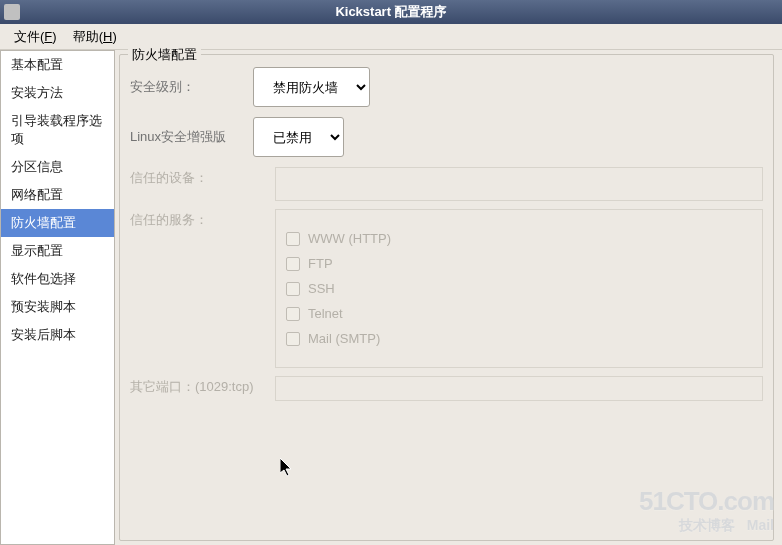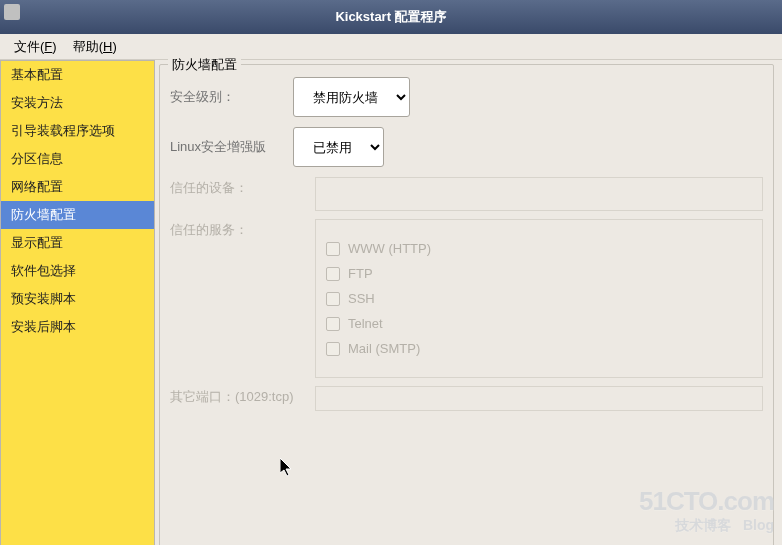--- a/index.html
+++ b/index.html
@@ -6,21 +6,21 @@
 body {
   font-family: "WenQuanYi Micro Hei", "Microsoft YaHei", sans-serif;
   font-size: 13px;
   background: #ede9e3;
   width: 782px;
   height: 545px;
   overflow: hidden;
   position: relative;
 }
 .titlebar {
-  height: 34px;
+  height: 24px;
   background: linear-gradient(to bottom, #5a6b8a, #3a4a6a);
   color: #fff;
   font-weight: bold;
   display: flex;
   align-items: center;
   justify-content: center;
   position: relative;
   font-size: 13px;
 }
 .titlebar-icon {
@@ -43,22 +43,22 @@
 .menu-item {
   padding: 3px 8px;
   cursor: pointer;
 }
 .mnemonic { text-decoration: underline; }
 .main {
   display: flex;
   height: calc(100% - 50px);
 }
 .sidebar {
-  width: 155px;
-  background: #fde047;
+  width: 115px;
+  background: #ffffff;
   border: 1px solid #bab6ae;
   margin: 0;
   overflow: auto;
 }
 .sidebar-item {
   padding: 5px 10px;
   cursor: pointer;
   color: #222;
 }
 .sidebar-item.selected {
@@ -261,19 +261,19 @@
       </div>
     </div>
   </div>
 </div>
 
 <div class="watermark">
   <div class="wm-top">51CTO.com</div>
   <div class="wm-bottom">
     <span>技术博客</span>
     &nbsp;
-    <span>Blog</span>
+    <span>Mail</span>
   </div>
 </div>
 
 <svg class="cursor" viewBox="0 0 14 20">
   <path d="M0,0 L0,15 L4,12 L7,18 L9,17 L6,11 L11,11 Z" fill="#000" stroke="#fff" stroke-width="1"></path>
 </svg>
 
 </body></html>

